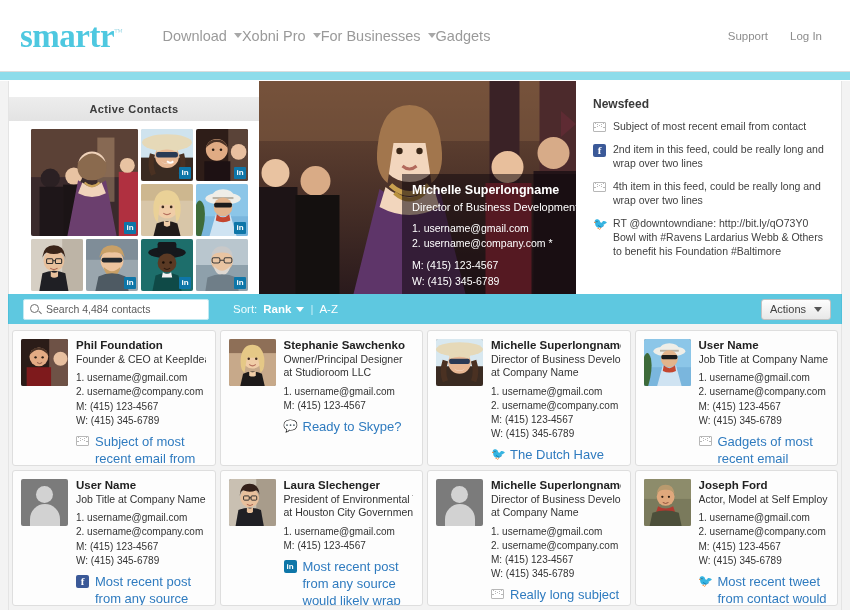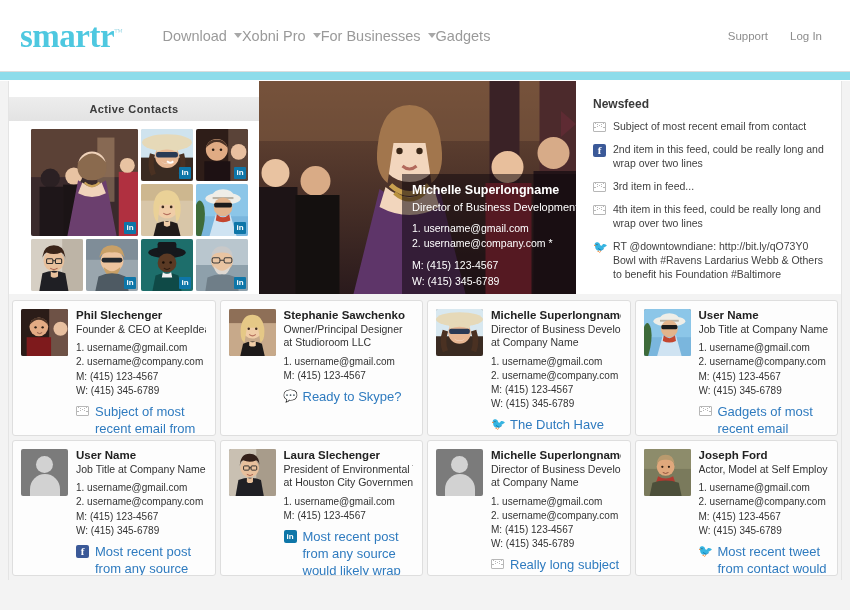--- a/index.html
+++ b/index.html
@@ -673,54 +673,69 @@
       <div class="feed-row">
         <span class="ic ic-mail"></span>
         <span class="feed-text">Subject of most recent email from  contact</span>
       </div>
       <div class="feed-row">
         <span class="ic ic-fb">f</span>
         <span class="feed-text">2nd item in this feed, could be really long and wrap over two lines</span>
       </div>
       <div class="feed-row">
         <span class="ic ic-mail"></span>
-        <span class="feed-text">3rd item in feed...</span>
-      </div>
-      <div class="feed-row">
-        <span class="ic ic-mail"></span>
         <span class="feed-text">4th item in this feed, could be really long and wrap over two lines</span>
       </div>
       <div class="feed-row">
         <span class="ic ic-tw">🐦</span>
         <span class="feed-text">RT @downtowndiane: http://bit.ly/qO73Y0 Bowl with #Ravens Lardarius Webb &amp; Others to benefit his Foundation #Baltimore</span>
       </div>
     </div>
   </div>
 
+  <div class="toolbar">
+    <div class="search-box">
+      <span class="search-glyph"></span>
+      <span class="search-text">Search 4,484 contacts</span>
+    </div>
+    <div class="sort-group">
+      <span class="sort-label">Sort:</span>
+      <span class="sort-val">
+        <span>Rank</span>
+        <span class="caret-white"></span>
+      </span>
+      <span class="sort-sep">|</span>
+      <span class="sort-az">A-Z</span>
+    </div>
+    <div class="actions-btn">
+      <span>Actions</span>
+      <span class="caret-dark"></span>
+    </div>
+  </div>
 
   <div class="cards-area">
 
     <div class="card-row">
 
       <div class="card">
         <div class="avatar">
           <svg class="face" viewBox="0 0 100 100" preserveAspectRatio="none">
             <rect width="100" height="100" fill="#2b1c18"></rect>
             <rect x="60" y="0" width="40" height="100" fill="#6e5246"></rect>
             <circle cx="38" cy="38" r="20" fill="#e3ab84"></circle>
             <path d="M18 34 q20 -22 40 0 q-4 -16 -20 -16 q-16 0 -20 16z" fill="#4a3226"></path>
             <circle cx="31" cy="39" r="2.5" fill="#2b1d14"></circle>
             <circle cx="46" cy="39" r="2.5" fill="#2b1d14"></circle>
             <path d="M34 50 q6 5 11 0" stroke="#8c5a48" stroke-width="2" fill="none"></path>
             <rect x="12" y="60" width="52" height="40" fill="#7e1a1c"></rect>
             <circle cx="84" cy="42" r="15" fill="#e8c0a0"></circle>
           </svg>
         </div>
         <div class="card-body">
-          <div class="c-name">Phil Slechenger</div>
+          <div class="c-name">Phil Foundation</div>
           <div class="c-title">Founder &amp; CEO at KeepIdeas</div>
           <div class="c-contact">
             <div>1.  username@gmail.com</div>
             <div>2.  username@company.com *</div>
             <div>M: (415) 123-4567</div>
             <div>W: (415) 345-6789</div>
           </div>
           <div class="c-feed">
             <span class="ic ic-mail"></span>
             <span class="c-feed-text">Subject of most recent email from contact</span>

